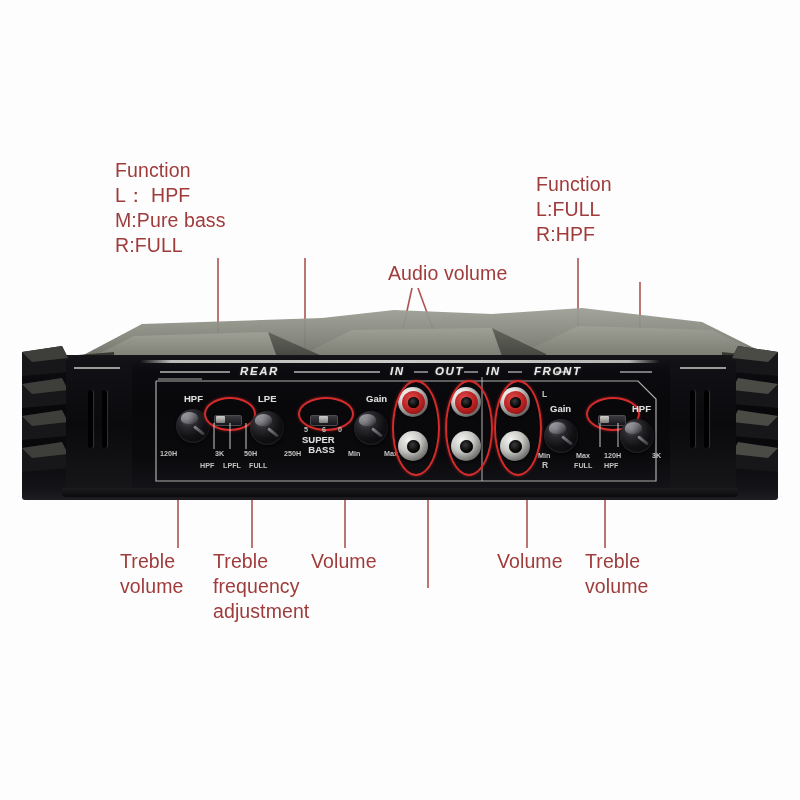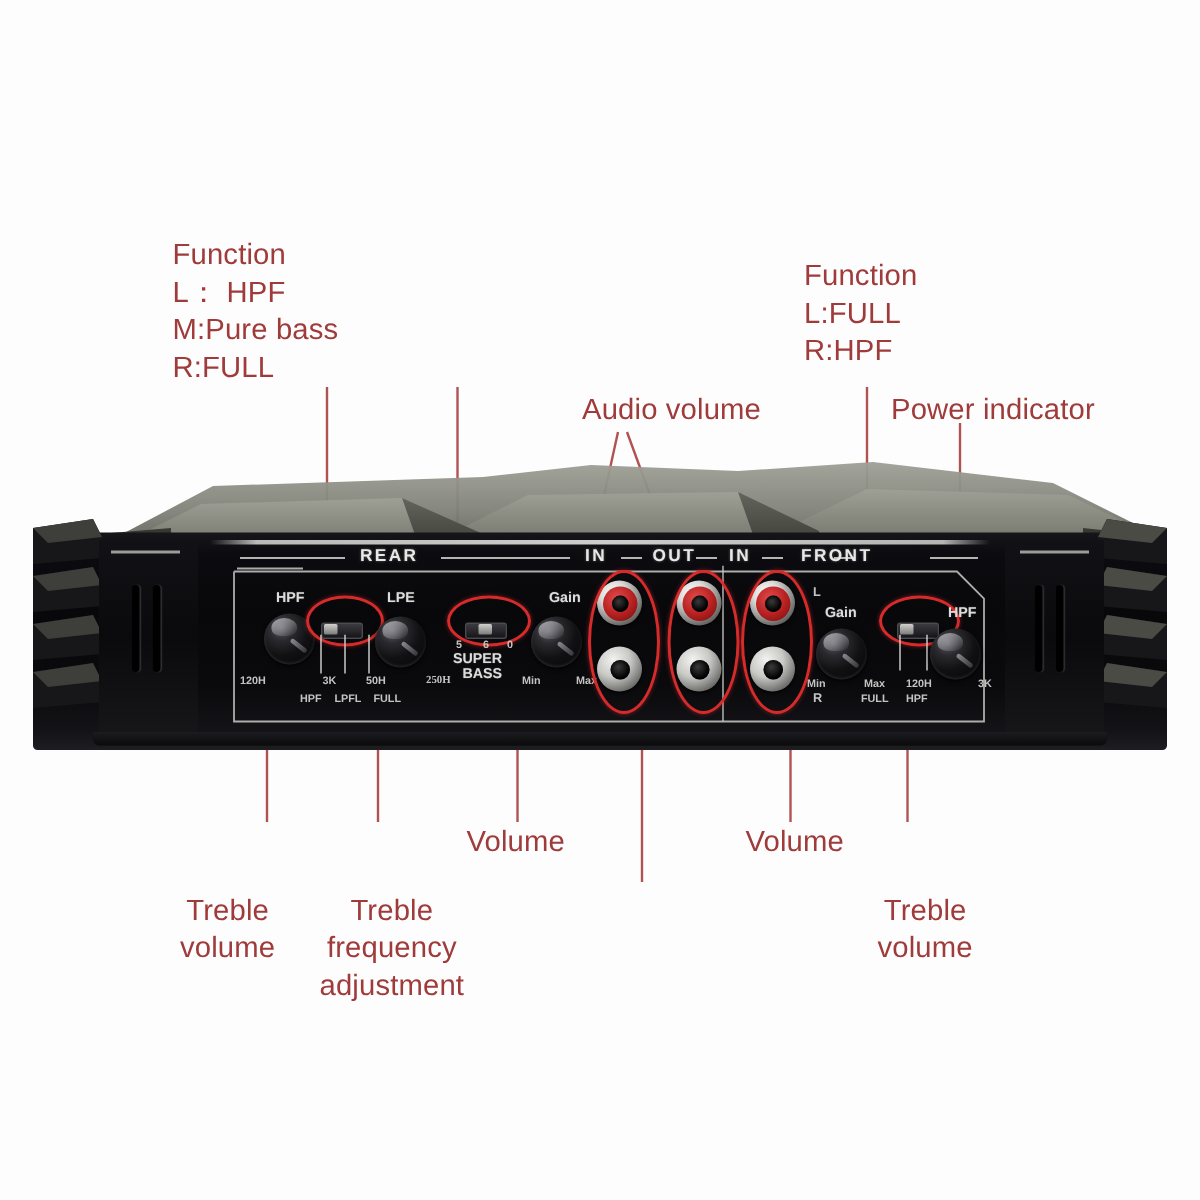--- a/index.html
+++ b/index.html
@@ -23,21 +23,21 @@
   
   .callout {
     position: absolute;
     color: #a03b3b;
     font-size: 19.5px;
     line-height: 25px;
     white-space: pre;
     letter-spacing: 0.1px;
     font-family: "Liberation Sans", sans-serif;
   }
-  .callout.ctr { text-align: center; margin-top: 46px; }
+  .callout.ctr { text-align: left; }
 
   
   #leaders {
     position: absolute;
     left: 0; top: 0;
     width: 800px; height: 800px;
     pointer-events: none;
   }
 
   
@@ -128,20 +128,21 @@
   }
 
   .slabel {
     position: absolute;
     color: #e8e8e6;
     font-size: 11.5px;
     font-weight: bold;
     letter-spacing: 1.6px;
     font-family: "Liberation Sans", sans-serif;
     text-shadow: 0 0 2px rgba(255,255,255,.35);
+    font-style: italic;
   }
   .klabel {
     position: absolute;
     color: #dcdcda;
     font-size: 9.5px;
     font-weight: bold;
     font-family: "Liberation Sans", sans-serif;
     white-space: nowrap;
     text-shadow: 0 0 1px rgba(255,255,255,.3);
   }
@@ -278,21 +279,20 @@
 M:Pure bass
 R:FULL</div>
 
 
   <div class="callout" style="left:388px; top:261px;">Audio volume</div>
 
   <div class="callout" style="left:536px; top:172px;">Function
 L:FULL
 R:HPF</div>
 
-  <div class="callout" style="left:594px; top:261px;">Power indicator</div>
 
   <div class="callout ctr" style="left:120px; top:549px;">Treble
 volume</div>
 
   <div class="callout ctr" style="left:213px; top:549px;">Treble
 frequency
 adjustment</div>
 
   <div class="callout" style="left:311px; top:549px;">Volume</div>
 
@@ -425,21 +425,21 @@
       </svg>
       <div class="tiny" style="left:48px; top:98px;">HPF</div>
       <div class="tiny" style="left:71px; top:98px;">LPFL</div>
       <div class="tiny" style="left:97px; top:98px;">FULL</div>
 
       <div class="klabel" style="left:106px; top:30px;">LPE</div>
       <div class="knob" style="left:98px; top:48px;">
           <span class="gloss"></span>
         </div>
       <div class="tiny" style="left:92px; top:86px;">50H</div>
-      <div class="tiny" style="left:132px; top:86px;font-family:Liberation Serif, serif;">250H</div>
+      <div class="tiny" style="left:132px; top:86px;">250H</div>
 
       <div class="switch" style="left:158px; top:52px;">
           <span class="nub" style="left:8px;"></span>
         </div>
       <div class="hl" style="left:146px; top:34px; width:52px; height:30px;"></div>
       <div class="tiny" style="left:152px; top:62px;">5</div>
       <div class="tiny" style="left:170px; top:62px;">6</div>
       <div class="tiny" style="left:186px; top:62px;">0</div>
       <div class="klabel" style="left:150px; top:72px; line-height:10px; white-space:pre;text-align:right;">SUPER
 BASS</div>

